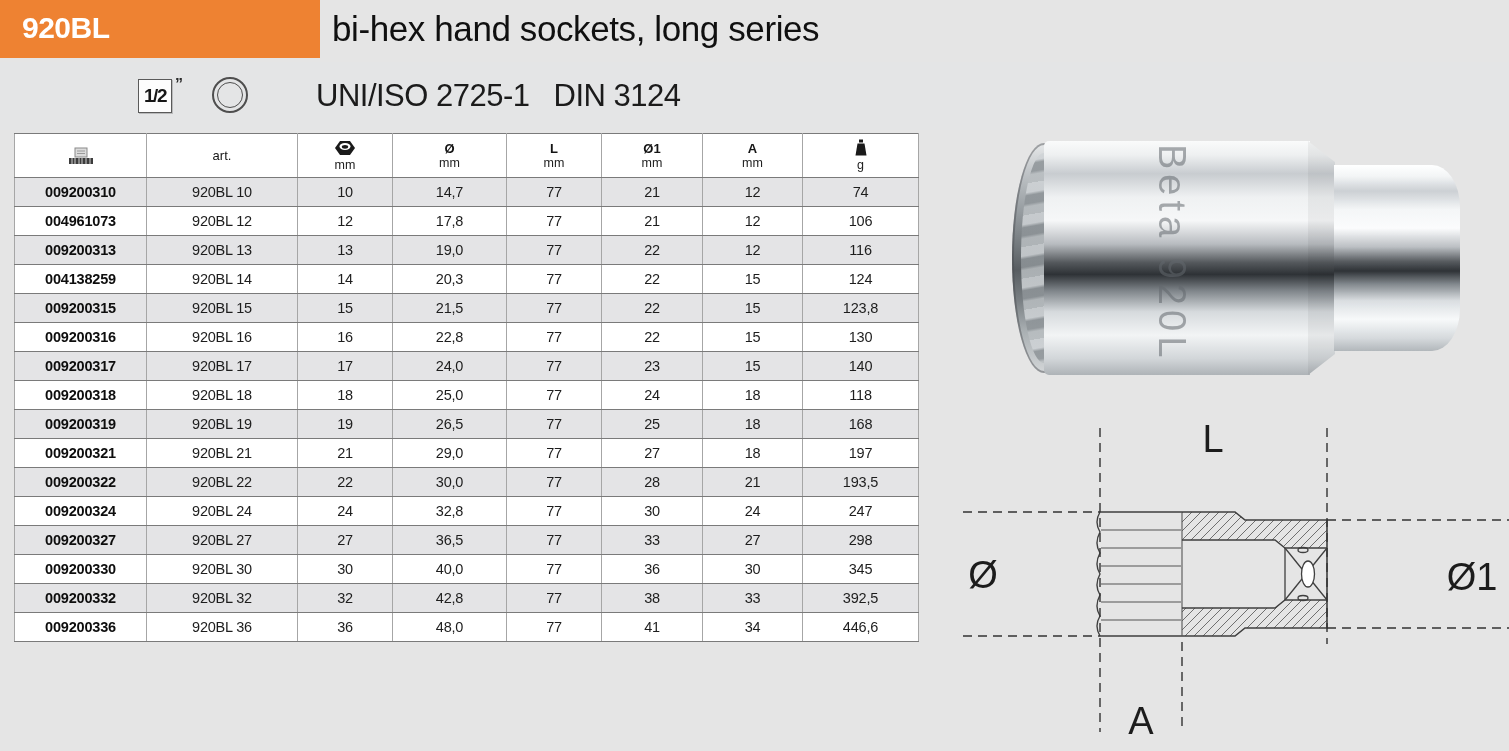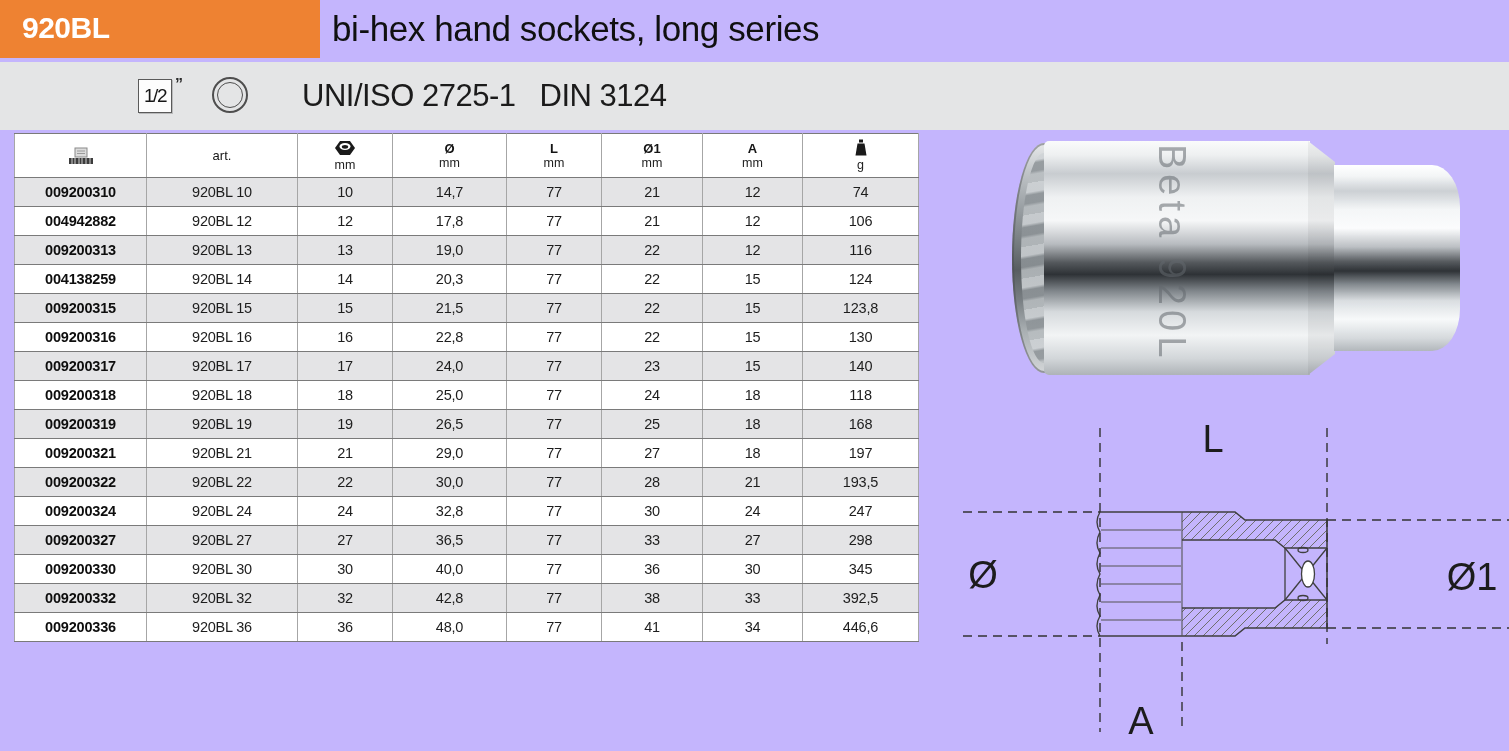--- a/index.html
+++ b/index.html
@@ -1,33 +1,33 @@
 <!DOCTYPE html>
 <html><head>
 <meta charset="utf-8">
 <style>
   html,body{margin:0;padding:0;background:#ffffff;}
-  .page{position:relative;width:1509px;height:751px;background:#c4b5fd;overflow:hidden;
+  .page{position:relative;width:1509px;height:751px;background:#e5e5e5;overflow:hidden;
         font-family:"Liberation Sans",sans-serif;color:#111;}
   
   .code-block{position:absolute;left:0;top:0;width:320px;height:58px;background:#ee8232;}
   .code-block span{display:block;padding-left:22px;line-height:56px;font-size:30px;font-weight:700;
         color:#fff;letter-spacing:-0.5px;}
   .page-title{position:absolute;left:332px;top:0;height:58px;line-height:58px;font-size:35px;
         font-weight:400;color:#101010;letter-spacing:-0.4px;white-space:nowrap;}
   
   .std-bar{position:absolute;left:0;top:62px;width:1509px;height:68px;background:#e4e5e6;}
   .drive-box{position:absolute;left:138px;top:17px;width:32px;height:32px;background:#fdfdfd;
         border:1px solid #5a5a5a;box-shadow:1px 1px 0 #b9babb;display:flex;align-items:center;
-        justify-content:center;font-size:19px;font-weight:400;letter-spacing:-1.5px;color:#161616;}
+        justify-content:center;font-size:19px;font-weight:700;letter-spacing:-1.5px;color:#161616;}
   .inch-mark{position:absolute;left:175px;top:14px;font-size:16px;font-weight:700;color:#2a2a2a;}
   .ring{position:absolute;left:212px;top:15px;width:36px;height:36px;border:2px solid #4e4e4e;
         border-radius:50%;box-sizing:border-box;display:flex;align-items:center;justify-content:center;}
   .ring-inner{width:26px;height:26px;border:1.6px solid #4e4e4e;border-radius:50%;box-sizing:border-box;}
-  .std-text{position:absolute;left:302px;top:0;height:68px;display:flex;align-items:center;
+  .std-text{position:absolute;left:316px;top:0;height:68px;display:flex;align-items:center;
         font-size:31px;font-weight:400;color:#1b1b1b;letter-spacing:-0.5px;white-space:nowrap;}
   .std-text .iso{margin-right:24px;}
   
   table.spec{position:absolute;left:14px;top:133px;width:904px;border-collapse:collapse;
         table-layout:fixed;background:#fff;border:1px solid #0f172a;}
   table.spec th,table.spec td{border-left:1px solid #a6a6a6;border-right:1px solid #a6a6a6;
         border-top:1px solid #7a7a7a;border-bottom:1px solid #7a7a7a;padding:0;text-align:center;
         vertical-align:middle;overflow:hidden;}
   table.spec th{height:43px;background:#fff;font-weight:400;}
   table.spec td{height:28px;font-size:14.5px;letter-spacing:-0.2px;color:#1d1d1d;}
@@ -171,21 +171,21 @@
           <td class="codecell">009200310</td>
           <td>920BL 10</td>
           <td>10</td>
           <td>14,7</td>
           <td>77</td>
           <td>21</td>
           <td>12</td>
           <td>74</td>
         </tr>
         <tr>
-          <td class="codecell">004942882</td>
+          <td class="codecell">004961073</td>
           <td>920BL 12</td>
           <td>12</td>
           <td>17,8</td>
           <td>77</td>
           <td>21</td>
           <td>12</td>
           <td>106</td>
         </tr>
         <tr class="stripe">
           <td class="codecell">009200313</td>

